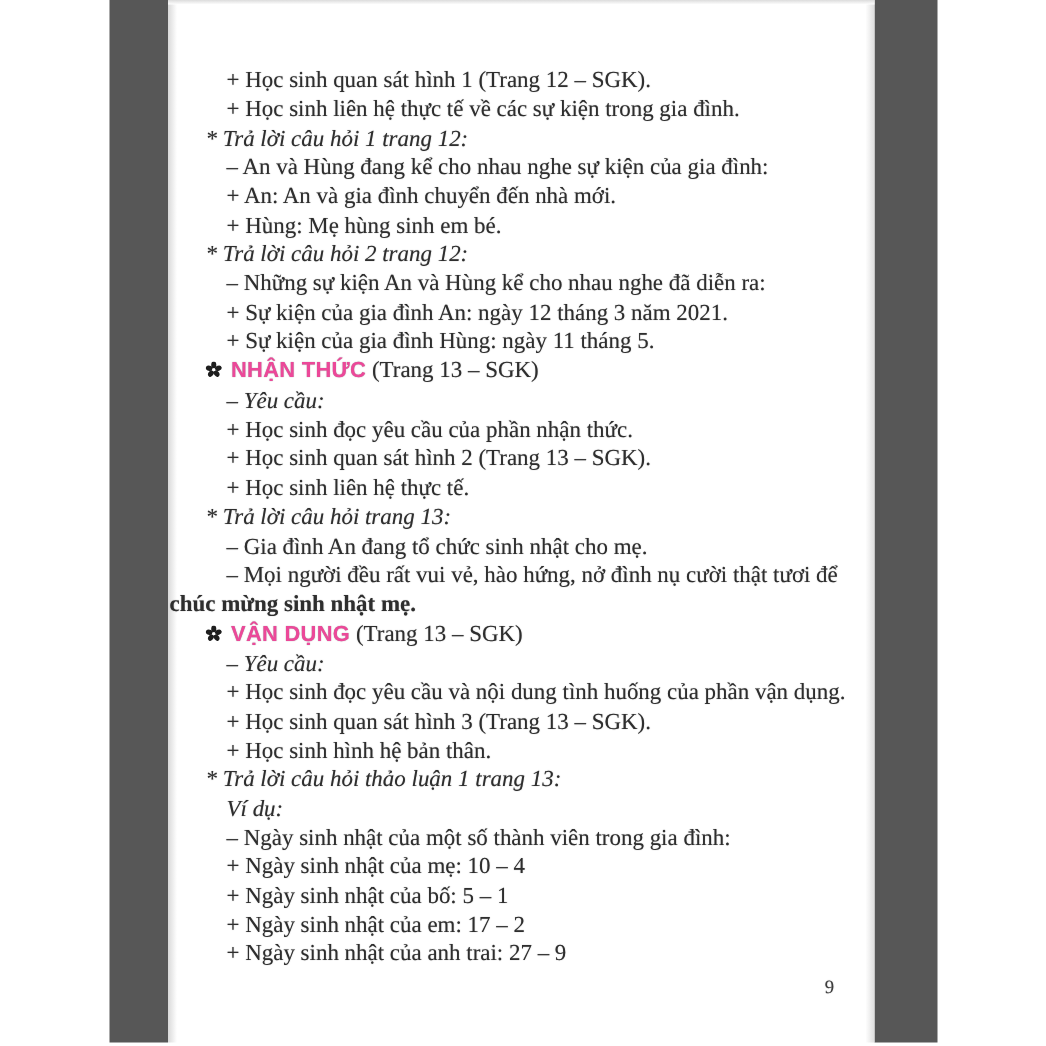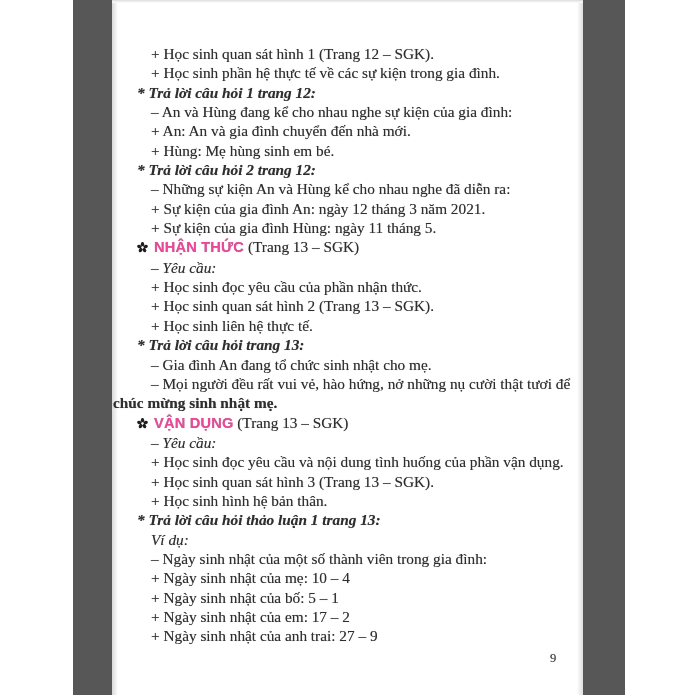--- a/index.html
+++ b/index.html
@@ -28,21 +28,21 @@
   .content {
     position:absolute; left:113px; top:44px; width:456px;
   }
   .ln {
     margin:0; padding:0;
     line-height:19.35px; font-size:15.3px; color:#2e2e2e;
     text-shadow:0 0 0.7px rgba(46,46,46,0.5);
     white-space:nowrap;
   }
   .ln.plus, .ln.dash, .ln.italic, .ln.italic-dash { text-indent:38px; }
-  .ln.star { text-indent:24px; font-weight:bold; font-style:italic; }
+  .ln.star { text-indent:24px; font-weight:normal; font-style:italic; }
   .ln.section { text-indent:24px; }
   .ln.italic, .ln.italic-dash { font-style:italic; }
   .ln.cont { text-indent:0;font-weight:bold; }
   .sec-title {
     font-family:"Liberation Sans","DejaVu Sans",sans-serif;
     font-weight:700; font-size:14.6px; letter-spacing:0.2px; color:#ec4899;
   }
   .sec-suffix { font-family:"Liberation Serif","DejaVu Serif",serif;text-align:center; }
   .flo {
     display:inline-block; width:11px; height:11px;
@@ -59,21 +59,21 @@
 <body>
 
 <div class="backdrop-bar bar-left"></div>
 <div class="backdrop-bar bar-right"></div>
 <div class="edge-fade-left"></div>
 <div class="edge-fade-right"></div>
 <div class="page-top-edge"></div>
 
 <div class="content">
     <p class="ln plus">+ Học sinh quan sát hình 1 (Trang 12 – SGK).</p>
-    <p class="ln plus">+ Học sinh phần hệ thực tế về các sự kiện trong gia đình.</p>
+    <p class="ln plus">+ Học sinh liên hệ thực tế về các sự kiện trong gia đình.</p>
     <p class="ln star">* Trả lời câu hỏi 1 trang 12:</p>
     <p class="ln dash">– An và Hùng đang kể cho nhau nghe sự kiện của gia đình:</p>
     <p class="ln plus">+ An: An và gia đình chuyển đến nhà mới.</p>
     <p class="ln plus">+ Hùng: Mẹ hùng sinh em bé.</p>
     <p class="ln star">* Trả lời câu hỏi 2 trang 12:</p>
     <p class="ln dash">– Những sự kiện An và Hùng kể cho nhau nghe đã diễn ra:</p>
     <p class="ln plus">+ Sự kiện của gia đình An: ngày 12 tháng 3 năm 2021.</p>
     <p class="ln plus">+ Sự kiện của gia đình Hùng: ngày 11 tháng 5.</p>
     <p class="ln section"><svg class="flo" viewBox="0 0 20 20">
         <g fill="#1e1e1e">
@@ -84,21 +84,21 @@
           <ellipse cx="10" cy="4.2" rx="3.1" ry="4.2" transform="rotate(288 10 10)"></ellipse>
         </g>
         <circle cx="10" cy="10" r="1.9" fill="#ffffff"></circle>
       </svg><span class="sec-title">NHẬN THỨC</span><span class="sec-suffix"> (Trang 13 – SGK)</span></p>
     <p class="ln italic-dash">– Yêu cầu:</p>
     <p class="ln plus">+ Học sinh đọc yêu cầu của phần nhận thức.</p>
     <p class="ln plus">+ Học sinh quan sát hình 2 (Trang 13 – SGK).</p>
     <p class="ln plus">+ Học sinh liên hệ thực tế.</p>
     <p class="ln star">* Trả lời câu hỏi trang 13:</p>
     <p class="ln dash">– Gia đình An đang tổ chức sinh nhật cho mẹ.</p>
-    <p class="ln dash">– Mọi người đều rất vui vẻ, hào hứng, nở những nụ cười thật tươi để</p>
+    <p class="ln dash">– Mọi người đều rất vui vẻ, hào hứng, nở đình nụ cười thật tươi để</p>
     <p class="ln cont">chúc mừng sinh nhật mẹ.</p>
     <p class="ln section"><svg class="flo" viewBox="0 0 20 20">
         <g fill="#1e1e1e">
           <ellipse cx="10" cy="4.2" rx="3.1" ry="4.2"></ellipse>
           <ellipse cx="10" cy="4.2" rx="3.1" ry="4.2" transform="rotate(72 10 10)"></ellipse>
           <ellipse cx="10" cy="4.2" rx="3.1" ry="4.2" transform="rotate(144 10 10)"></ellipse>
           <ellipse cx="10" cy="4.2" rx="3.1" ry="4.2" transform="rotate(216 10 10)"></ellipse>
           <ellipse cx="10" cy="4.2" rx="3.1" ry="4.2" transform="rotate(288 10 10)"></ellipse>
         </g>
         <circle cx="10" cy="10" r="1.9" fill="#ffffff"></circle>

